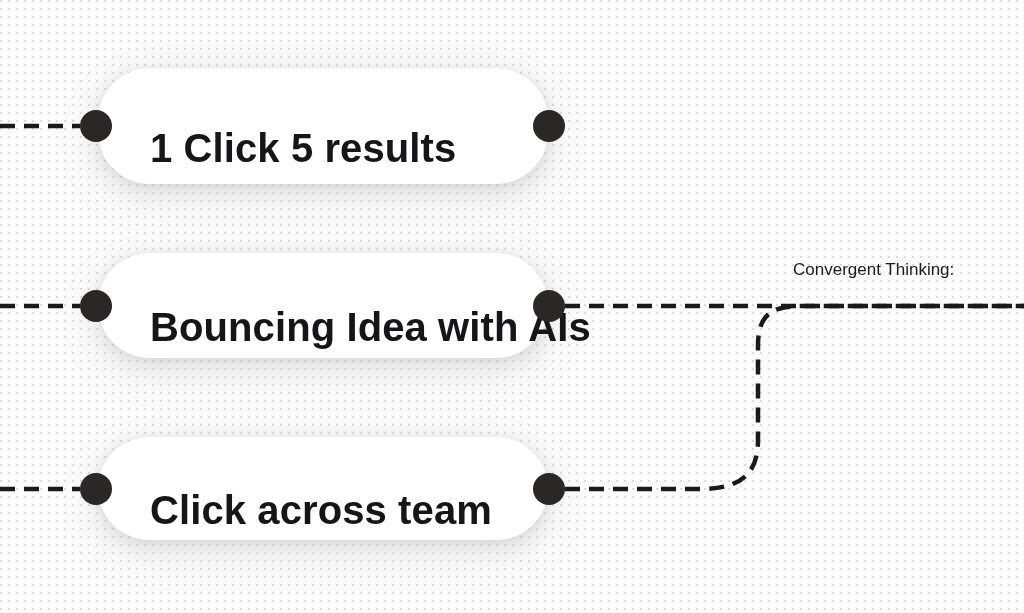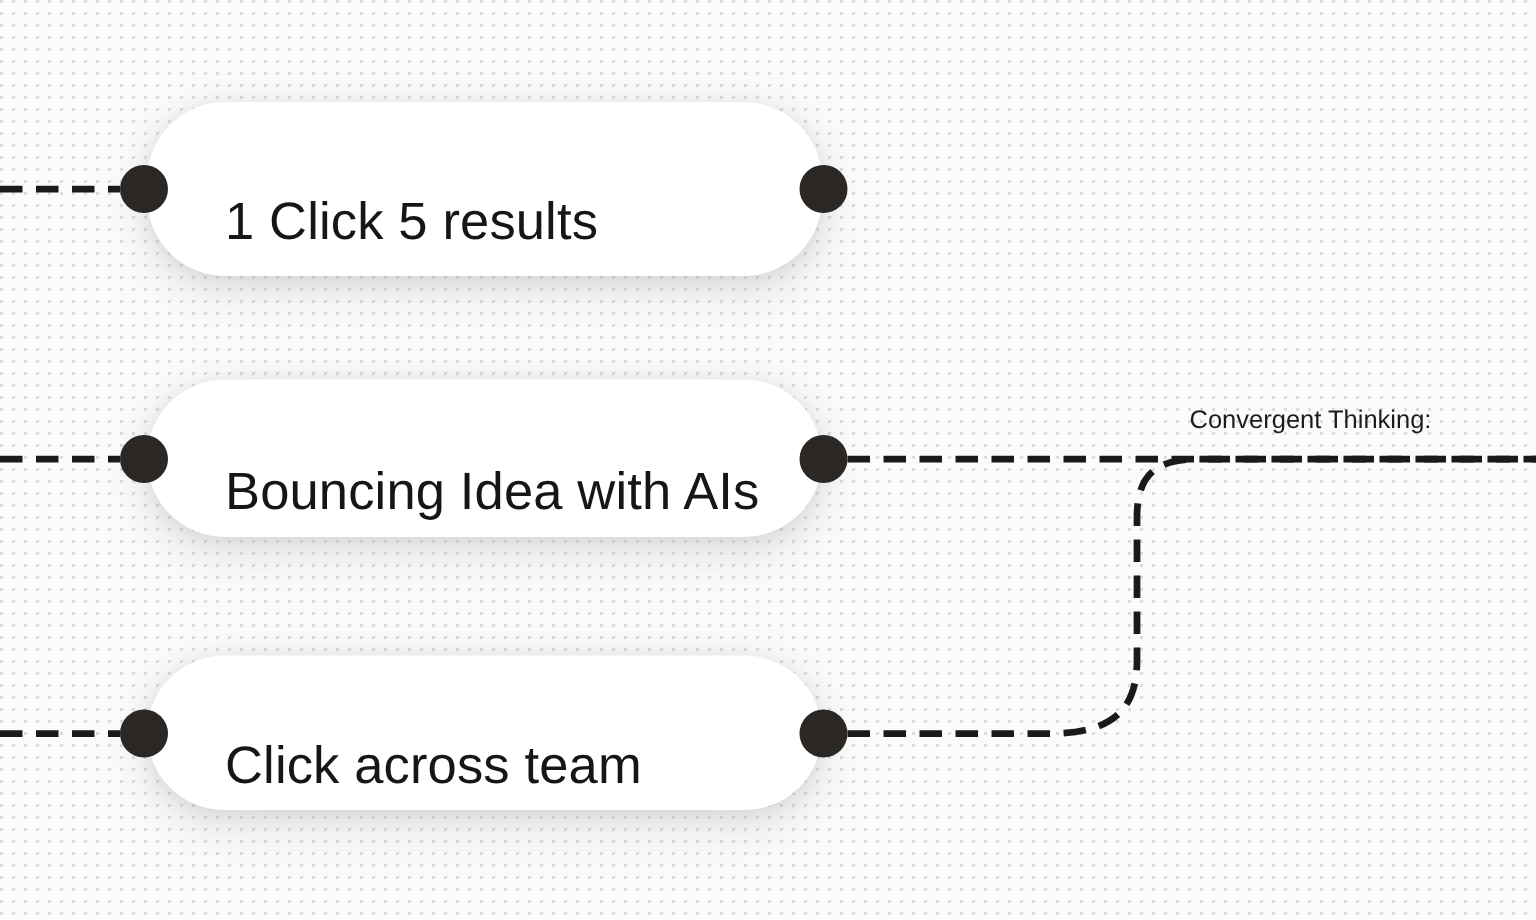--- a/index.html
+++ b/index.html
@@ -36,22 +36,22 @@
     background: #ffffff;
     border-radius: 52px;
     box-shadow: 0 6px 26px rgba(150,150,150,0.22),
                 0 2px 10px rgba(160,160,160,0.16),
                 0 14px 40px rgba(170,170,170,0.13);
     display: flex;
     align-items: center;
   }
   .node-label {
     margin-left: 52px;
-    font-size: 35px;
-    font-weight: 400;
+    font-size: 40px;
+    font-weight: 700;
     letter-spacing: 0.1px;
     color: #16161a;
     white-space: nowrap;
     font-family: "Liberation Sans", sans-serif;
     margin-top: 44px;
   }
 
   
   .port {
     position: absolute;
@@ -101,15 +101,15 @@
 
   <div class="port" style="left:80px; top:110px;"></div>
   <div class="port" style="left:533px; top:110px;"></div>
 
   <div class="port" style="left:80px; top:290px;"></div>
   <div class="port" style="left:533px; top:290px;"></div>
 
   <div class="port" style="left:80px; top:473px;"></div>
   <div class="port" style="left:533px; top:473px;"></div>
 
-  <div class="edge-label" style="left:793px; top:270px;">Convergent Thinking:</div>
+  <div class="edge-label" style="left:793px; top:260px;">Convergent Thinking:</div>
 
 </div>
 
 </body></html>

